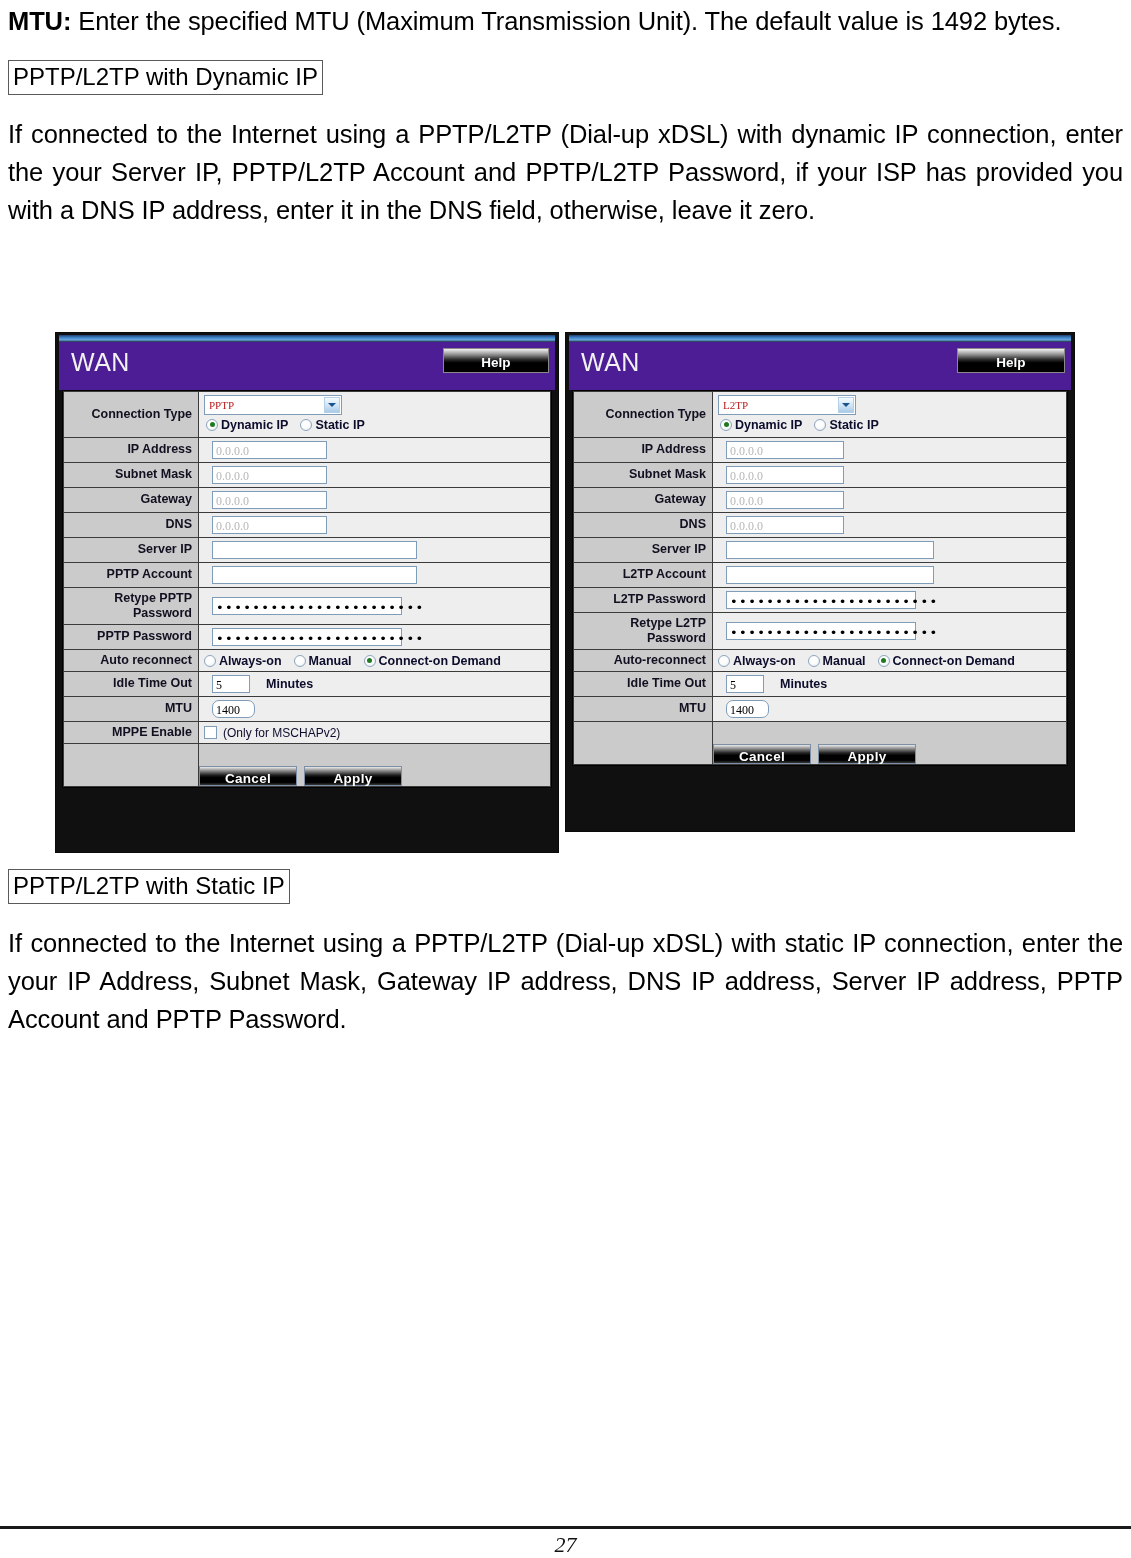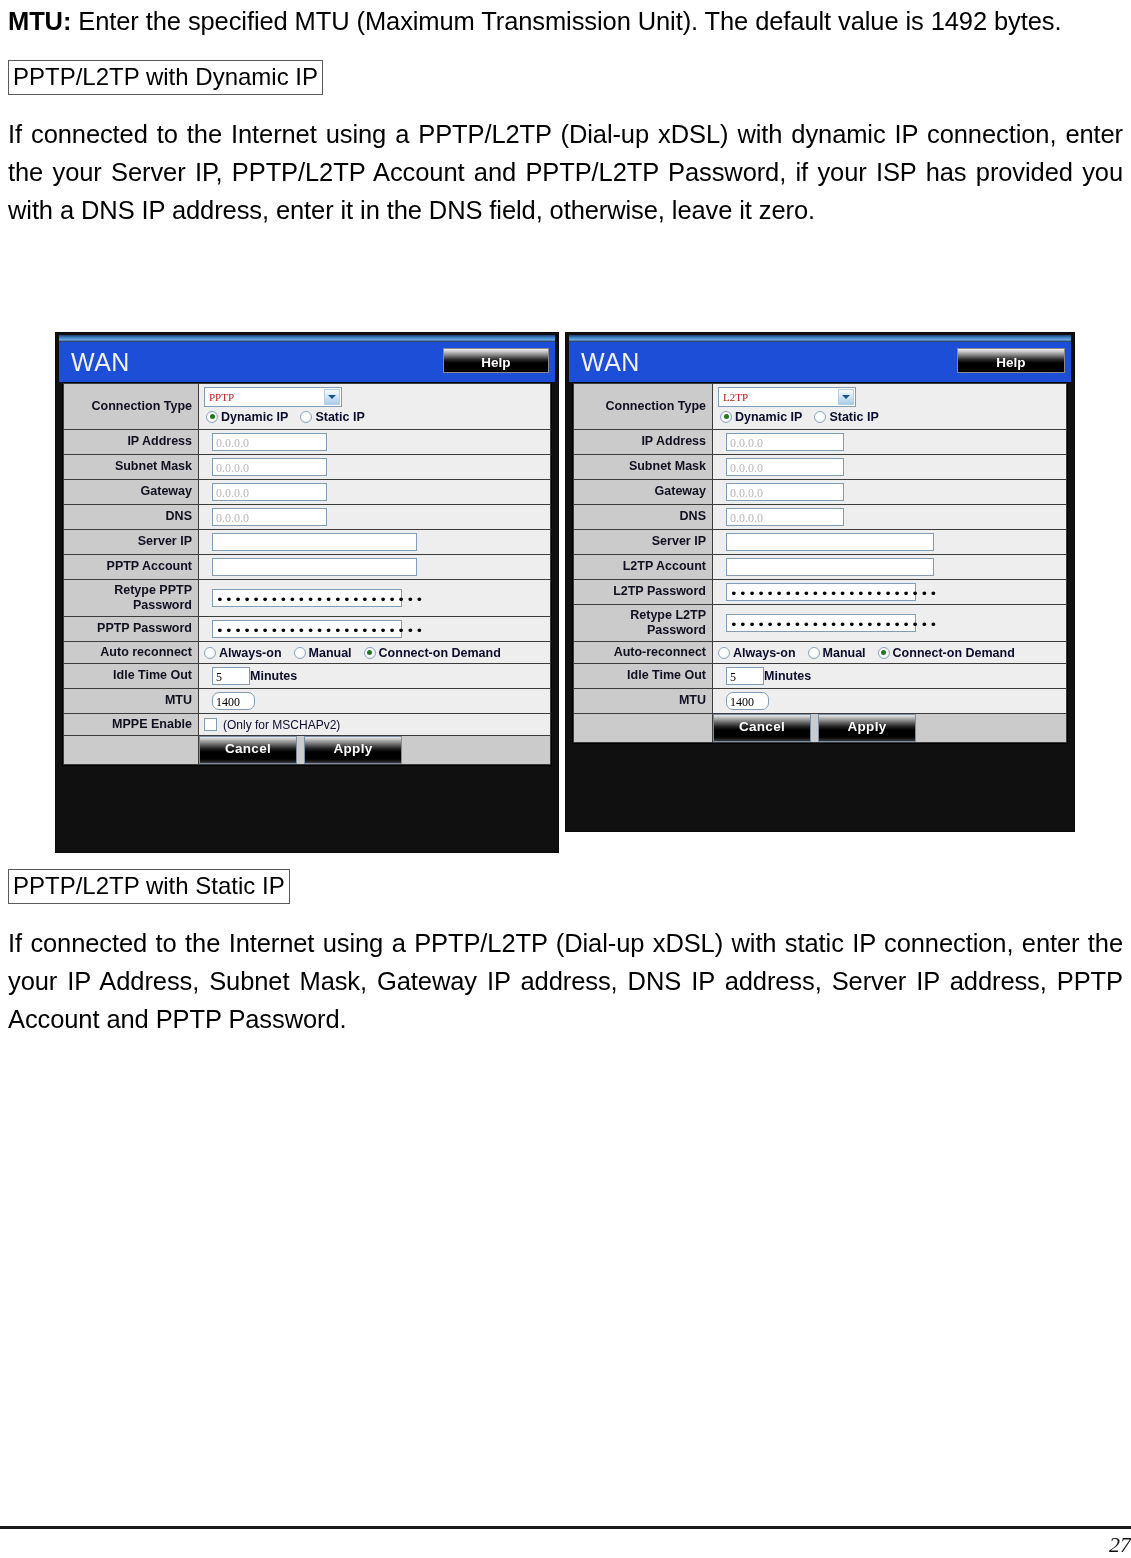--- a/index.html
+++ b/index.html
@@ -71,23 +71,23 @@
   .panel.left  { left: 55px;  width: 504px; height: 521px; }
   .panel.right { left: 565px; width: 510px; height: 500px; }
 
   .panel-topstrip {
     height: 7px;
     background: linear-gradient(to bottom, #1d3f6e 0%, #3c7fc4 35%, #6aa9e0 70%, #1a2b3d 100%);
     margin: 2px 3px 0 3px;
   }
 
   .panel-header {
-    height: 40px;
+    height: 48px;
     position: relative;
-    background: #1d4ed8;
+    background: #4c1d95;
     margin: 0 3px;
   }
   .panel-title {
     position: absolute;
     left: 12px;
     top: 6px;
     font-size: 25px;
     color: #f2f2f2;
     font-weight: normal;
     letter-spacing: 0.5px;
@@ -229,56 +229,57 @@
   .rlabel.last { margin-right: 0; }
 
   .chkbx {
     width: 13px; height: 13px;
     background: #fff;
     border: 1px solid #7f9db9;
     box-sizing: border-box;
     margin-right: 6px;
   }
   .note { font-size: 12px; color: #0c0c2c; vertical-align: middle; }
-  .unit { font-size: 12.5px; color: #0c0c2c; font-weight: bold; margin-left: 0; vertical-align: middle; }
+  .unit { font-size: 12.5px; color: #0c0c2c; font-weight: bold; margin-left: 16px; vertical-align: middle; }
 
   .btn-row { text-align: left; padding: 5px 0 5px 2px; background:#cbcbcb;}
   .btn {
     display: inline-block;
     width: 98px;
-    height: 28px;
+    height: 20px;
     line-height: 24px;
     text-align: center;
     color: #ffffff;
     font-size: 13.5px;
     font-weight: bold;
     background: linear-gradient(to bottom, #eaeaea 0%, #8f8f8f 20%, #242424 44%, #000 58%, #000 85%, #3a3a3a 100%);
     border: 1px solid #7d8fa5;
     box-sizing: border-box;
     margin-right: 7px;
     letter-spacing: 0.3px;
+    margin-top: 22px;
   }
 
   .panel-footer { height: 22px; background:#101010; }
 
   
   .page-footer {
     position: absolute;
     left: 0;
     bottom: 0;
     width: 1131px;
   }
   .footer-rule {
     width: 1131px;
     height: 0;
     border-top: 2px solid #1a1a1a;
     border-bottom: 1px solid #1a1a1a;
   }
   .footer-num {
-    text-align: right;
+    text-align: center;
     font-family: "Liberation Serif", serif;
     font-size: 22px;
     font-style: italic;
     padding-top: 3px;
     color: #111;
   }
 </style>
 </head>
 <body>
 

